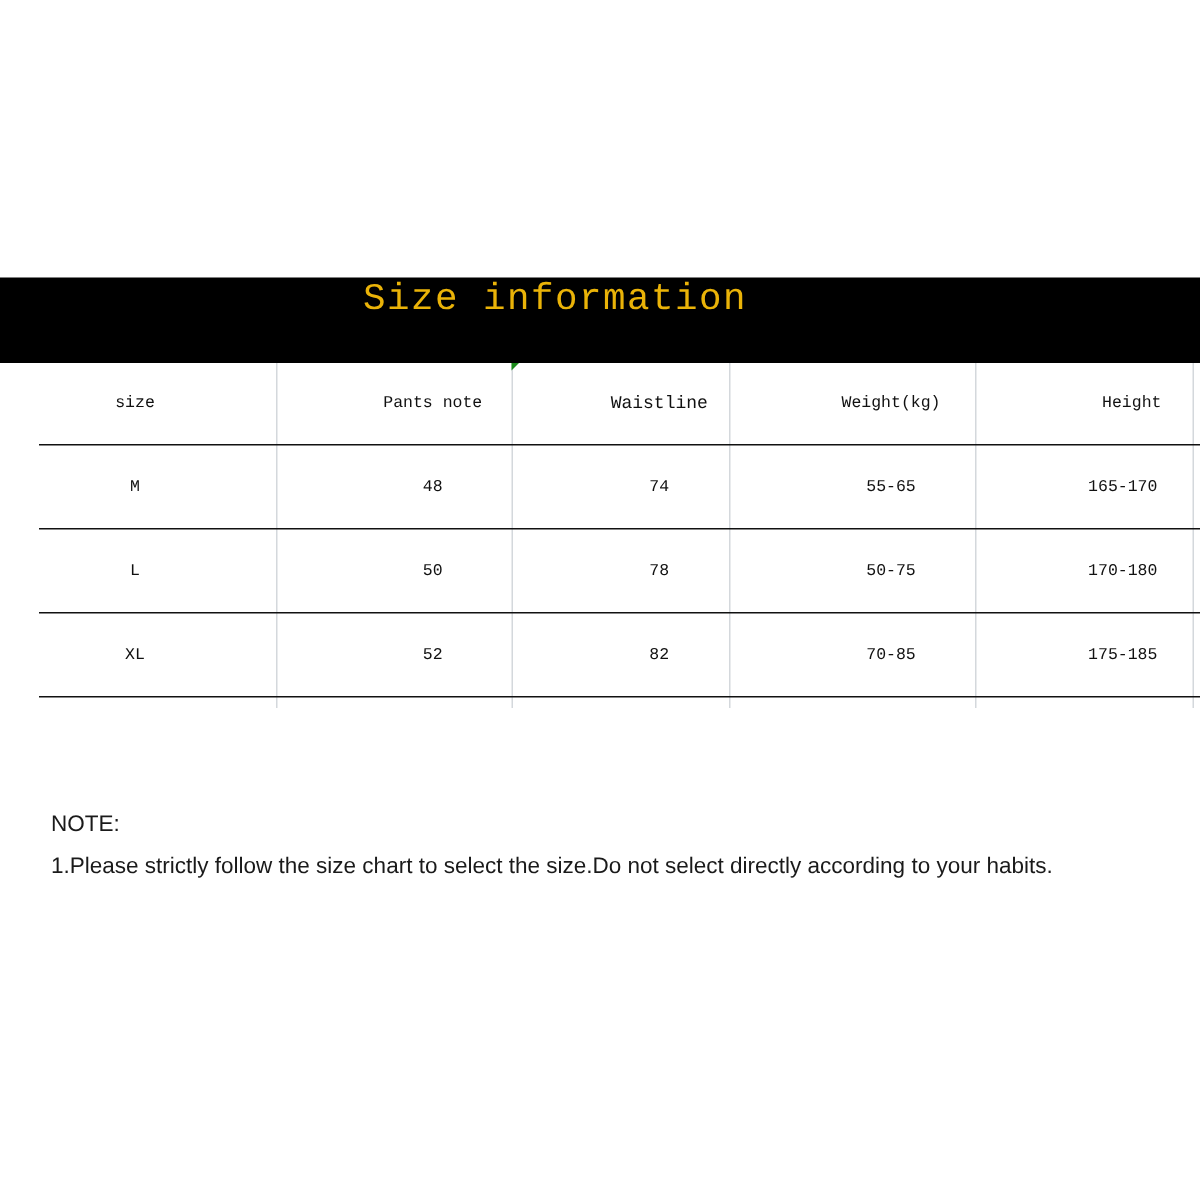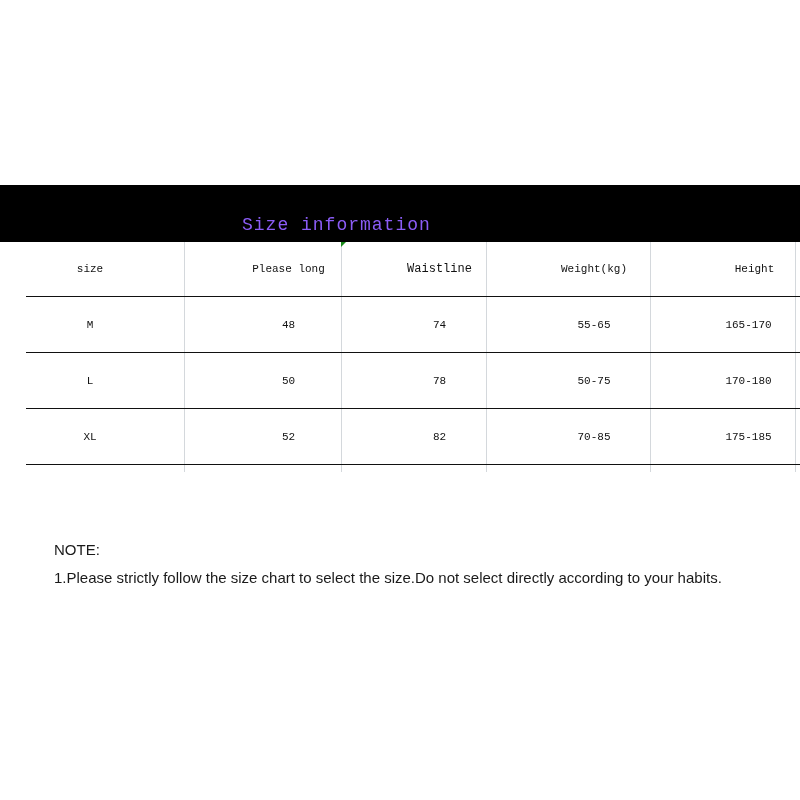--- a/index.html
+++ b/index.html
@@ -5,23 +5,23 @@
     html, body { margin: 0; padding: 0; }
     body {
       width: 800px; height: 800px; background: #ffffff; position: relative; overflow: hidden;
       font-family: "DejaVu Serif", "Liberation Serif", serif;
     }
     .banner {
       position: absolute; left: 0; top: 185px; width: 800px; height: 57px;
       background: #000000;
     }
     .banner-title {
-      position: absolute; left: 242px; top: 25px;
-      color: #8b5cf6; font-family: "Liberation Mono", "DejaVu Sans Mono", monospace;
-      font-size: 18px; letter-spacing: 1px; line-height: 30px; white-space: pre;
+      position: absolute; left: 242px; top: 0;
+      color: #eab308; font-family: "Liberation Mono", "DejaVu Sans Mono", monospace;
+      font-size: 25px; letter-spacing: 1px; line-height: 30px; white-space: pre;
     }
     .green-mark {
       position: absolute; left: 341px; top: 242px; width: 0; height: 0;
       border-left: 5px solid #1a8a1a; border-bottom: 5px solid transparent;
     }
     .table {
       position: absolute; left: 0; top: 242px; width: 800px;
     }
     .row {
       position: relative; height: 56px; border-bottom: 1.5px solid #111111; box-sizing: border-box; margin-left: 26px;
@@ -34,40 +34,40 @@
       font-size: 11px; color: #111111;
     }
     .vline {
       position: absolute; top: 242px; height: 230px; width: 1px; background: #d4d8dc;
     }
     .notes {
       position: absolute; left: 34px; top: 540px;
       font-family: "Liberation Sans", "DejaVu Sans", sans-serif;
       font-size: 15px; color: #1a1a1a;
     }
-    .notes div { height: 28px; line-height: 20px; margin-left: 20px; }
+    .notes div { height: 28px; line-height: 20px; }
   </style>
 </head>
 <body>
 
 <div class="banner">
   <div class="banner-title">Size information</div>
 </div>
 
 <div class="vline" style="left:184px"></div>
 <div class="vline" style="left:341px"></div>
 <div class="vline" style="left:486px"></div>
 <div class="vline" style="left:650px"></div>
 <div class="vline" style="left:795px"></div>
 <div class="green-mark"></div>
 
 <div class="table">
   <div class="row header">
     <div class="cell" style="left:0;width:128px">size</div>
-    <div class="cell" style="left:184px;width:157px">Please long</div>
+    <div class="cell" style="left:184px;width:157px">Pants note</div>
     <div class="cell" style="left:341px;width:145px;font-size:12px">Waistline</div>
     <div class="cell" style="left:486px;width:164px">Weight(kg)</div>
     <div class="cell" style="left:656px;width:145px">Height</div>
   </div>
   <div class="row">
     <div class="cell" style="left:0;width:128px">M</div>
     <div class="cell" style="left:184px;width:157px">48</div>
     <div class="cell" style="left:341px;width:145px">74</div>
     <div class="cell" style="left:486px;width:164px">55-65</div>
     <div class="cell" style="left:650px;width:145px">165-170</div>

